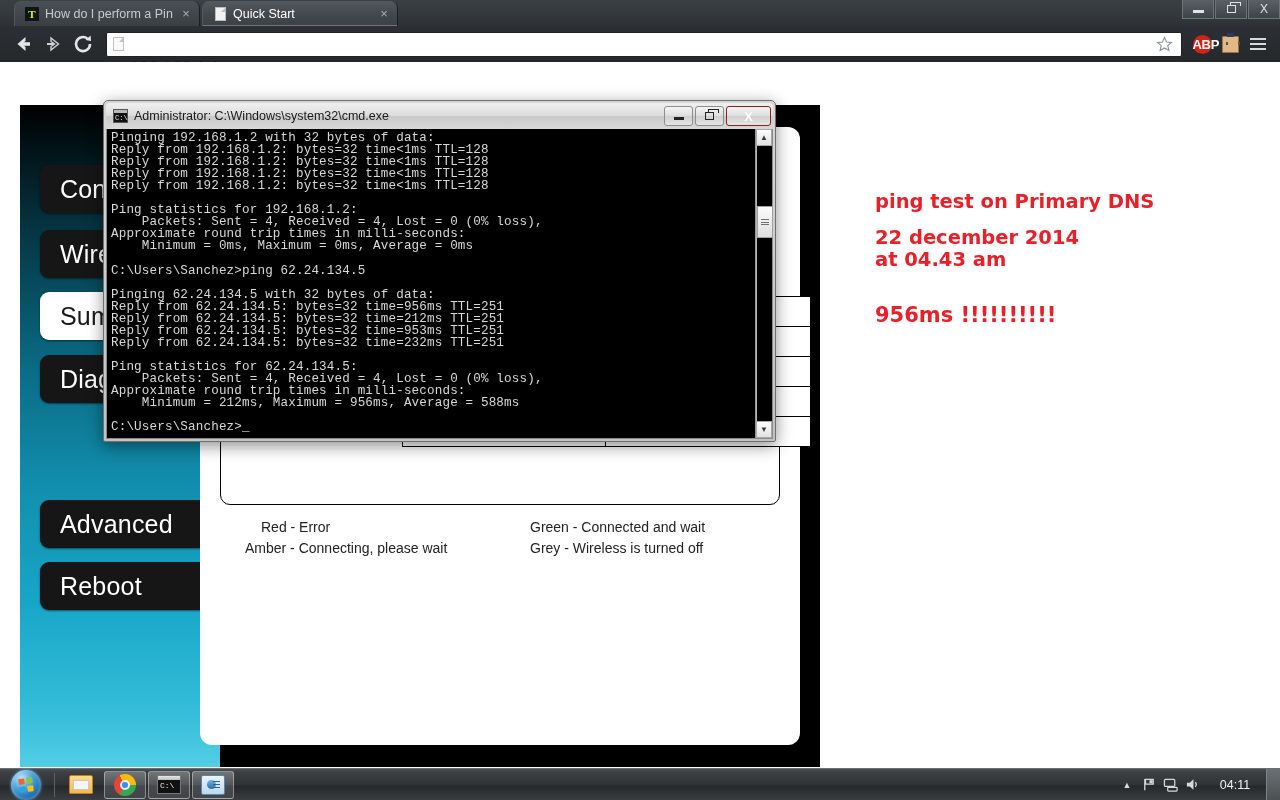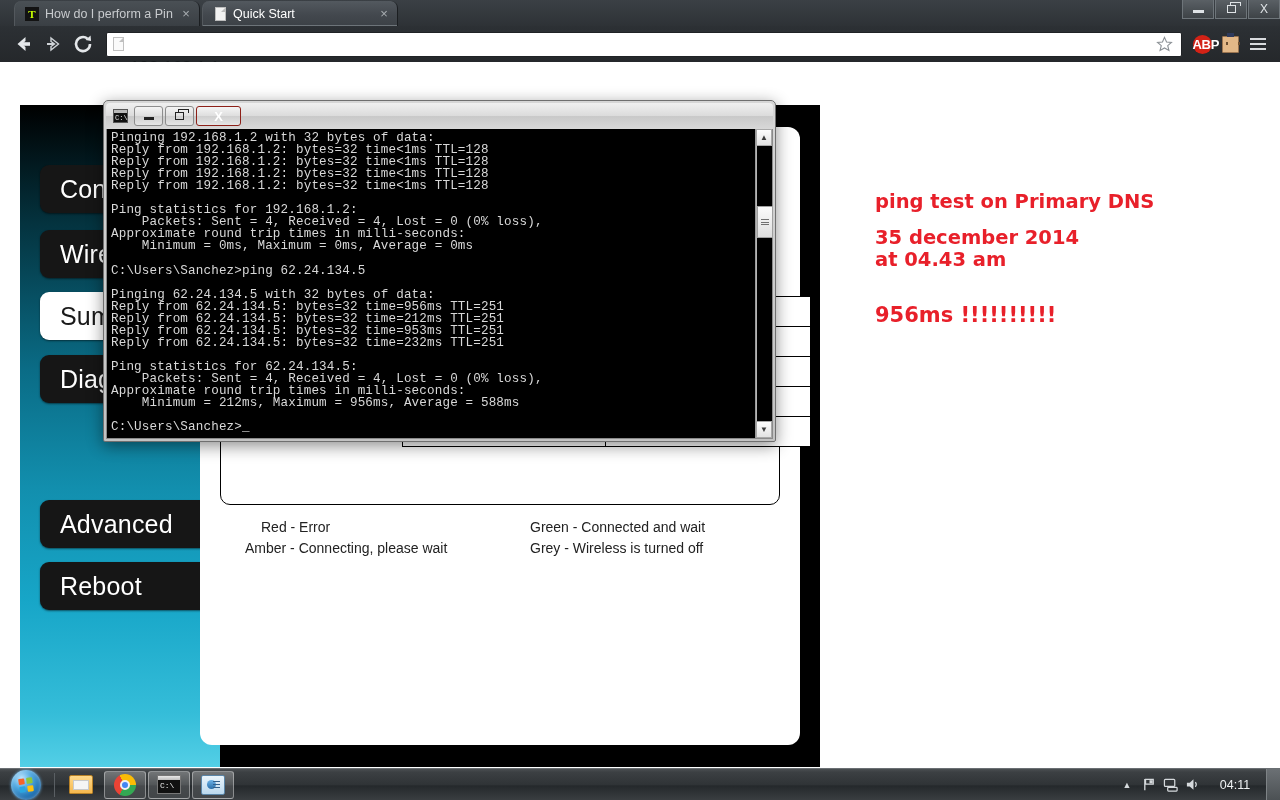--- a/index.html
+++ b/index.html
@@ -570,30 +570,31 @@
         </div>
 
         <div class="legend" style="left:61px; top:392px">Red - Error</div>
         <div class="legend" style="left:330px; top:392px">Green - Connected and wait</div>
         <div class="legend" style="left:45px; top:413px">Amber - Connecting, please wait</div>
         <div class="legend" style="left:330px; top:413px">Grey - Wireless is turned off</div>
       </div>
     </div>
 
     <div class="annot" style="left:875px; top:128px">ping test on Primary DNS</div>
-    <div class="annot" style="left:875px; top:164px"> 35 december 2014</div>
+    <div class="annot" style="left:875px; top:164px"> 22 december 2014</div>
     <div class="annot" style="left:875px; top:186px">at 04.43 am</div>
     <div class="annot" style="left:875px; top:241px; font-size:21px">956ms !!!!!!!!!!</div>
   </div>
 
   <div id="cmd-window">
     <div id="cmd-titlebar">
       <span id="cmd-ico">
           <span>C:\</span>
         </span>
+      <span id="cmd-title">Administrator: C:\Windows\system32\cmd.exe</span>
       <span id="cmd-btns">
         <span class="cmd-btn">
             <i class="mini"></i>
           </span>
         <span class="cmd-btn">
             <i class="maxi"></i>
           </span>
         <span class="cmd-btn close">X</span>
       </span>
     </div>

